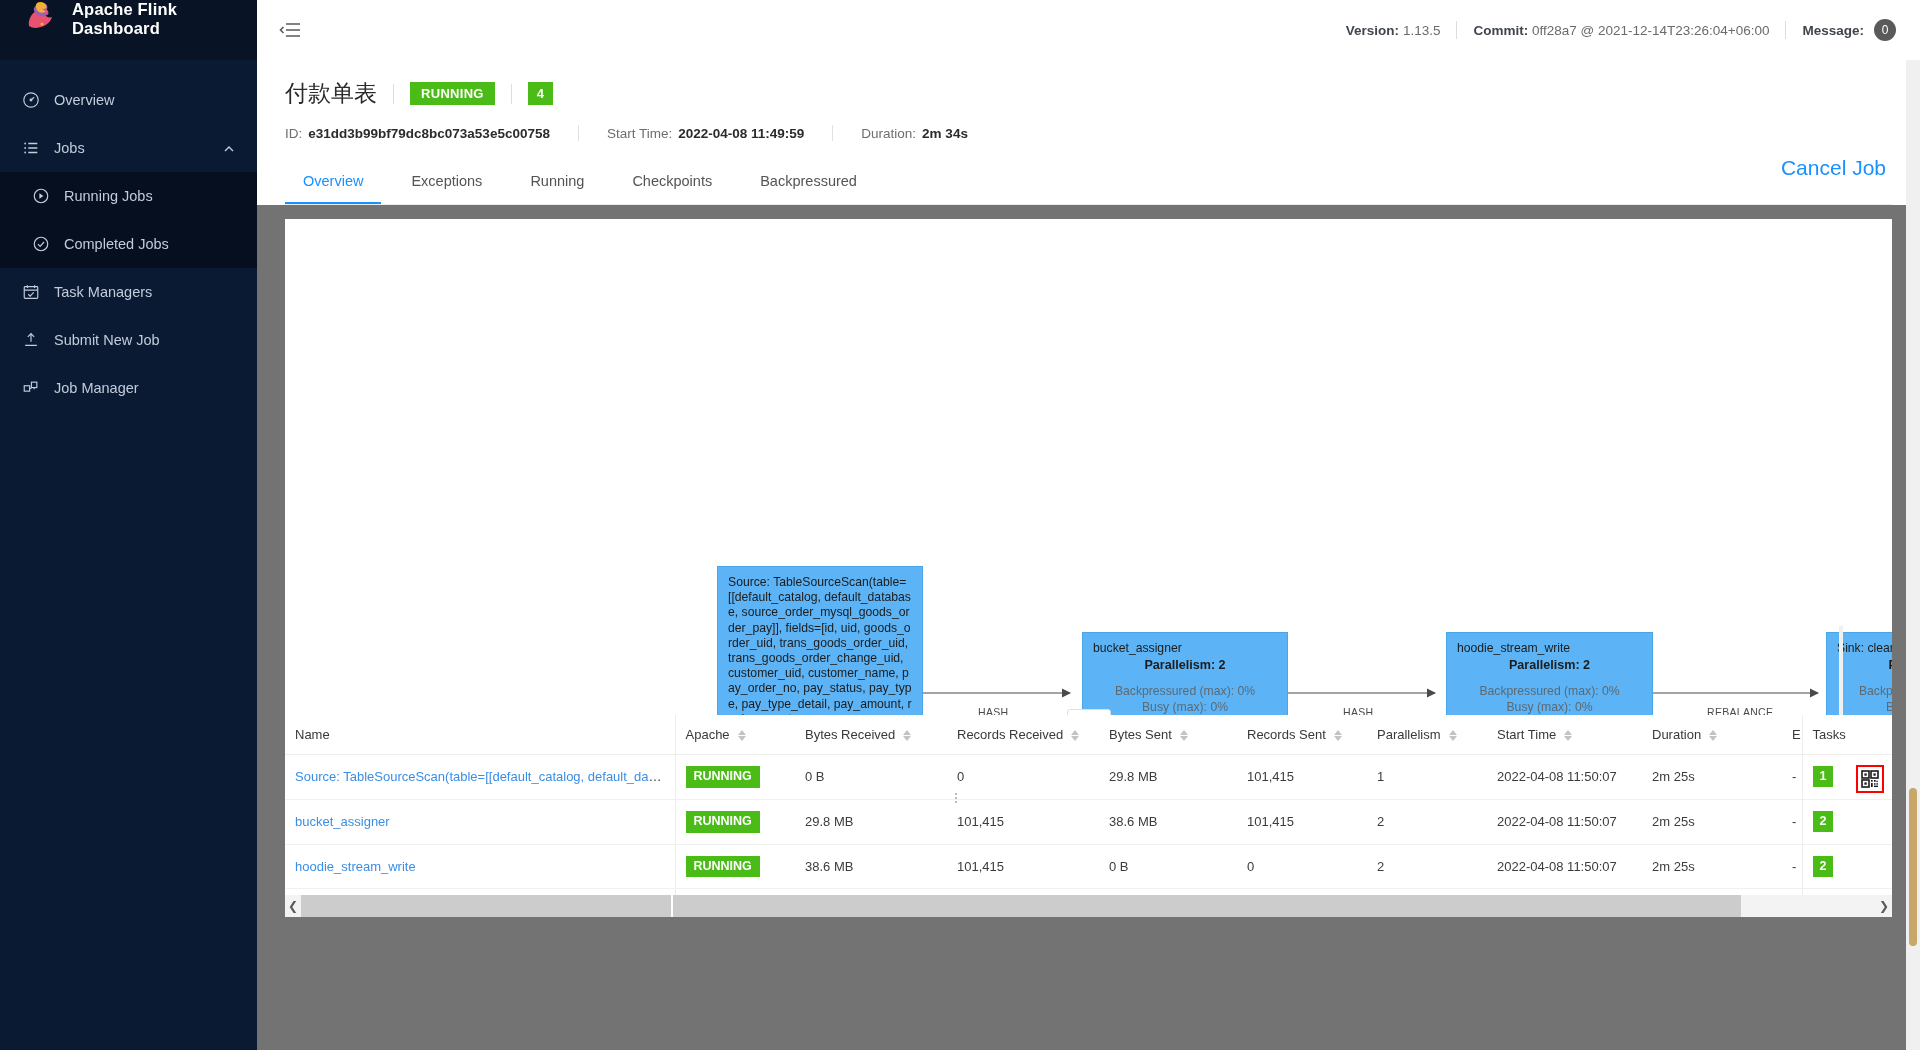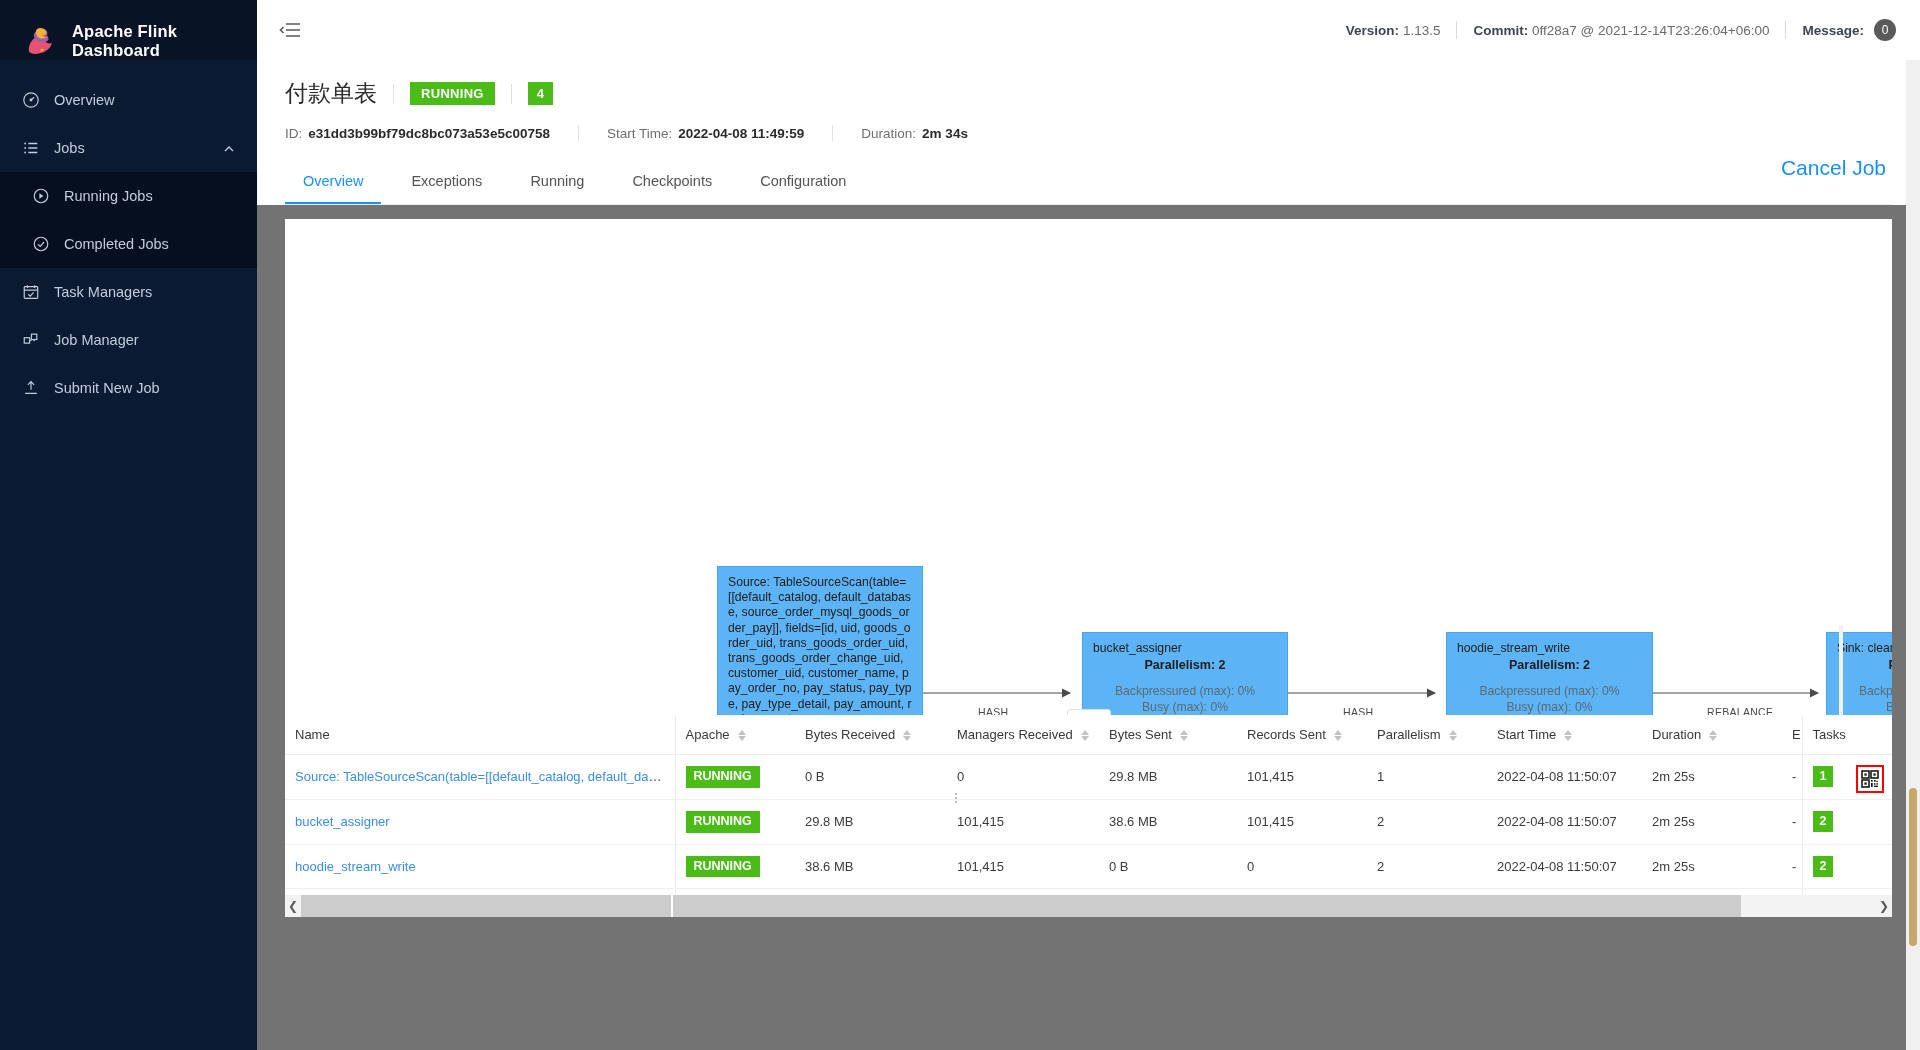--- a/index.html
+++ b/index.html
@@ -11,21 +11,21 @@
   
   .app { display: flex; width: 1920px; height: 1050px; }
 
   
   .sidebar {
     width: 257px; flex: 0 0 257px;
     background: #0b1a33; color: #c8d2e0;
     display: flex; flex-direction: column;
   }
   .brand {
-    height: 60px; display: flex; align-items: flex-end;
+    height: 60px; display: flex; align-items: flex-start;
     padding-left: 22px; gap: 14px; background: #081426;
   }
   .brand-logo { width: 36px; height: 34px; position: relative; flex: 0 0 36px; }
   .brand-title {
     font-size: 16.5px; font-weight: bold; color: #ffffff; letter-spacing: .2px;
   }
   .nav { padding-top: 16px; }
   .nav-item {
     height: 48px; display: flex; align-items: center;
     padding: 0 22px; gap: 14px; font-size: 14.5px; color: #c2ccdb;
@@ -250,35 +250,35 @@
             <rect x="2.5" y="4" width="15" height="13" rx="1"></rect>
               <path d="M2.5 8h15M6 2.5v3M14 2.5v3M7 12.5l2 2 4-4"></path>
           </svg>
         </span>
         <span>Task Managers</span>
       </div>
 
       <div class="nav-item">
         <span class="ico">
           <svg width="18" height="18" viewBox="0 0 20 20" stroke="#c2ccdb" stroke-width="1.3" fill="none">
+            <path d="M10 3v9M6.5 6.5L10 3l3.5 3.5M3.5 16h13"></path>
+          </svg>
+        </span>
+        <span>Submit New Job</span>
+      </div>
+
+      <div class="nav-item">
+        <span class="ico">
+          <svg width="18" height="18" viewBox="0 0 20 20" stroke="#c2ccdb" stroke-width="1.3" fill="none">
             <rect x="2.5" y="7.5" width="6" height="6"></rect>
               <rect x="10.5" y="3.5" width="6" height="6"></rect>
             <path d="M8.5 10.5h2M13.5 9.5v2"></path>
           </svg>
         </span>
         <span>Job Manager</span>
-      </div>
-
-      <div class="nav-item">
-        <span class="ico">
-          <svg width="18" height="18" viewBox="0 0 20 20" stroke="#c2ccdb" stroke-width="1.3" fill="none">
-            <path d="M10 3v9M6.5 6.5L10 3l3.5 3.5M3.5 16h13"></path>
-          </svg>
-        </span>
-        <span>Submit New Job</span>
       </div>
     </nav>
   </aside>
 
   <div class="main">
 
     <header class="topbar">
       <span class="hamburger">
         <svg width="22" height="18" viewBox="0 0 22 18" stroke="#5a5a5a" stroke-width="1.6" fill="none">
           <path d="M7 3h14M7 9h14M7 15h14M4.5 6L1.5 9l3 3"></path>
@@ -322,21 +322,21 @@
         </span>
       </div>
 
       <div class="cancel-job">Cancel Job</div>
 
       <div class="tabs">
         <div class="tab active">Overview</div>
         <div class="tab">Exceptions</div>
         <div class="tab">Running</div>
         <div class="tab">Checkpoints</div>
-        <div class="tab">Configuration</div>
+        <div class="tab">Backpressured</div>
       </div>
     </section>
 
     <div class="content">
       <div class="card">
 
         <div class="graph">
 
           <svg width="100%" height="496" style="position:absolute;left:0;top:0">
             <defs>
@@ -413,21 +413,21 @@
               <tr>
                 <th><span>Name</span></th>
                 <th class="col-fixed-sep"><span>Apache</span><span class="sorter">
                       <i class="up"></i>
                       <i class="dn"></i>
                     </span></th>
                 <th><span>Bytes Received</span><span class="sorter">
                       <i class="up"></i>
                       <i class="dn"></i>
                     </span></th>
-                <th><span>Managers Received</span><span class="sorter">
+                <th><span>Records Received</span><span class="sorter">
                       <i class="up"></i>
                       <i class="dn"></i>
                     </span></th>
                 <th><span>Bytes Sent</span><span class="sorter">
                       <i class="up"></i>
                       <i class="dn"></i>
                     </span></th>
                 <th><span>Records Sent</span><span class="sorter">
                       <i class="up"></i>
                       <i class="dn"></i>

